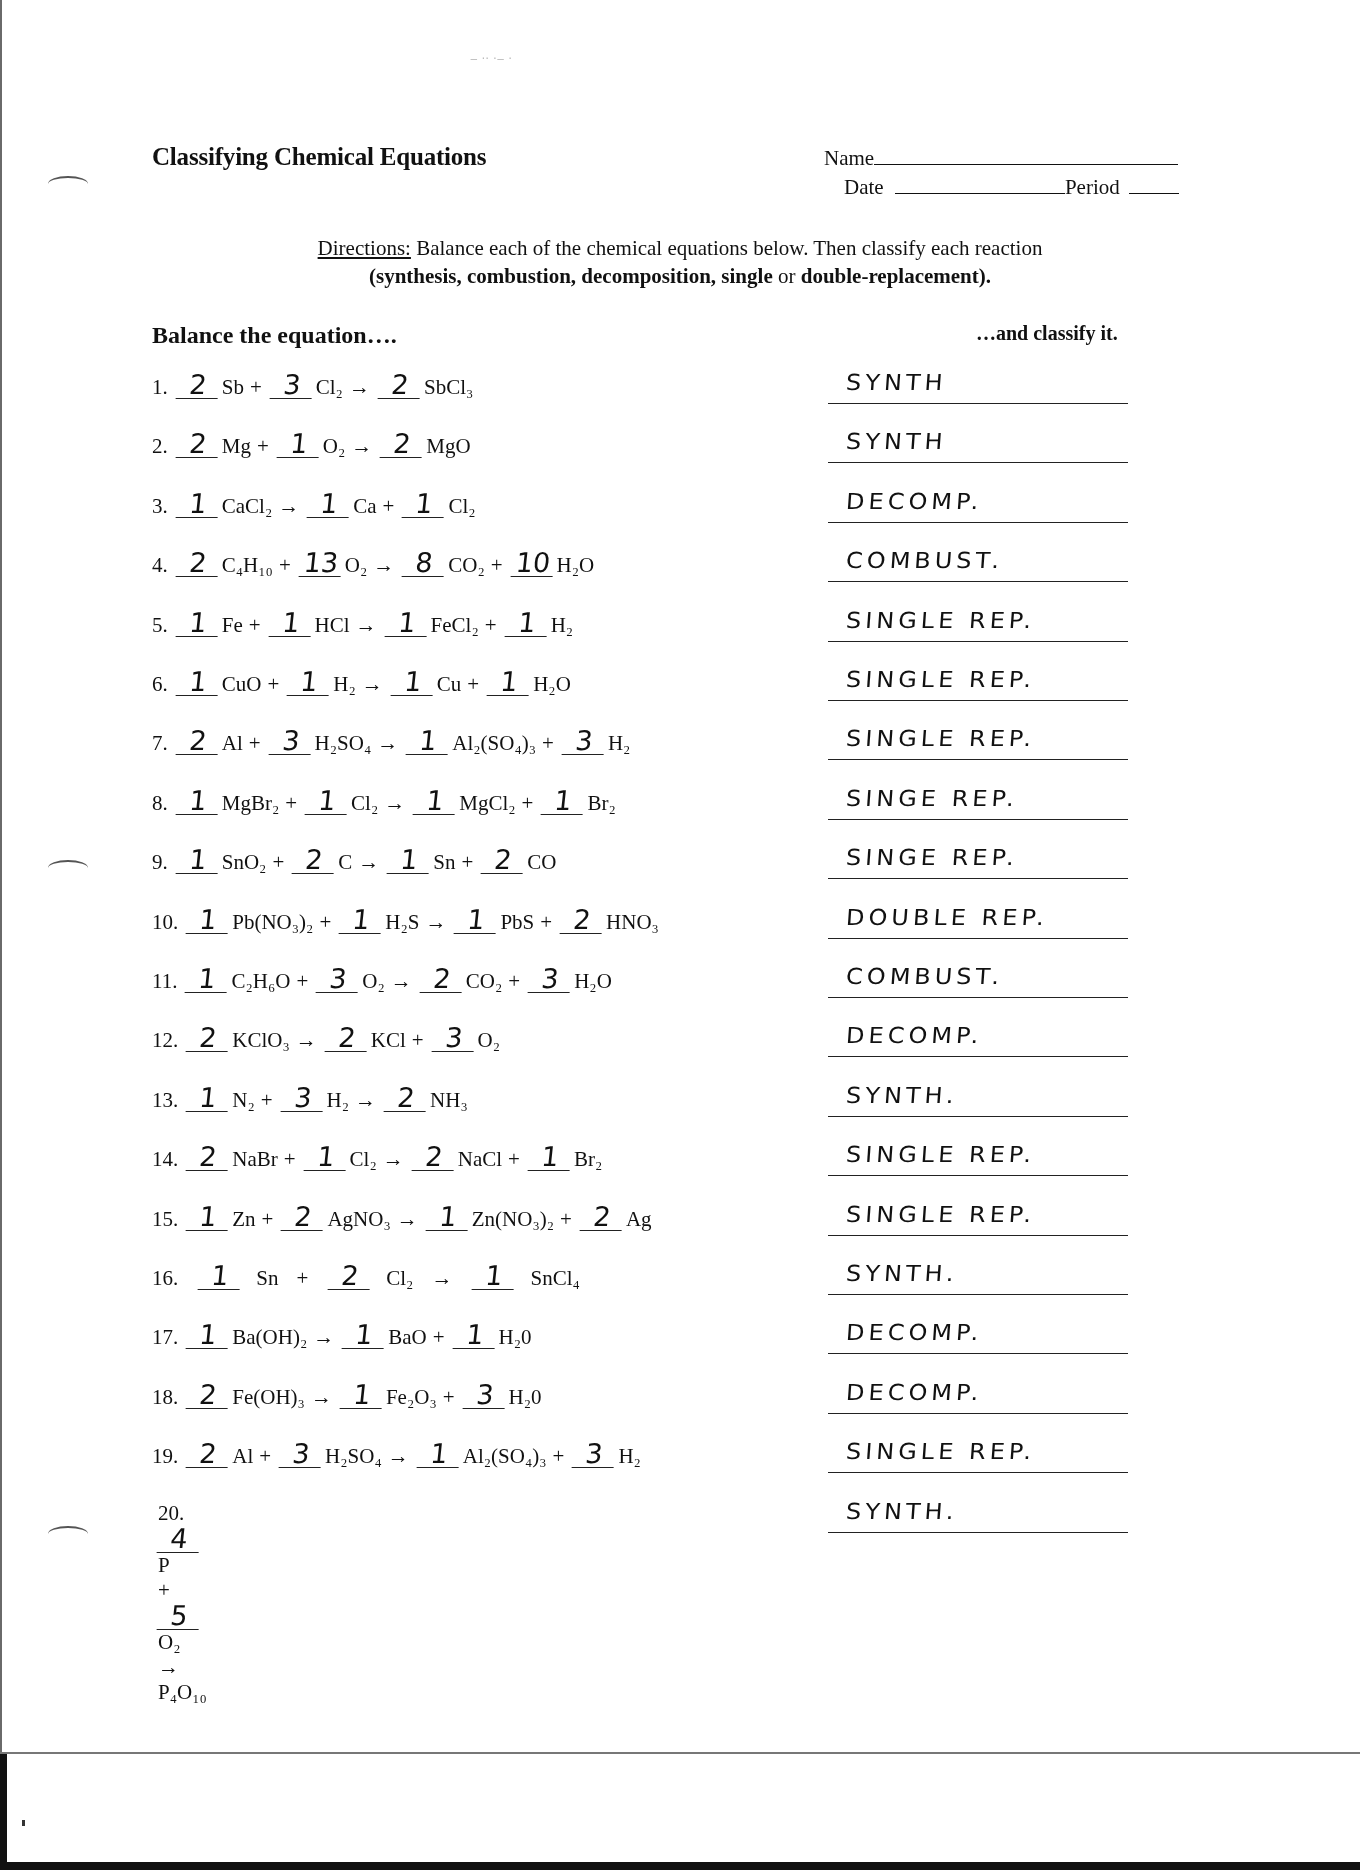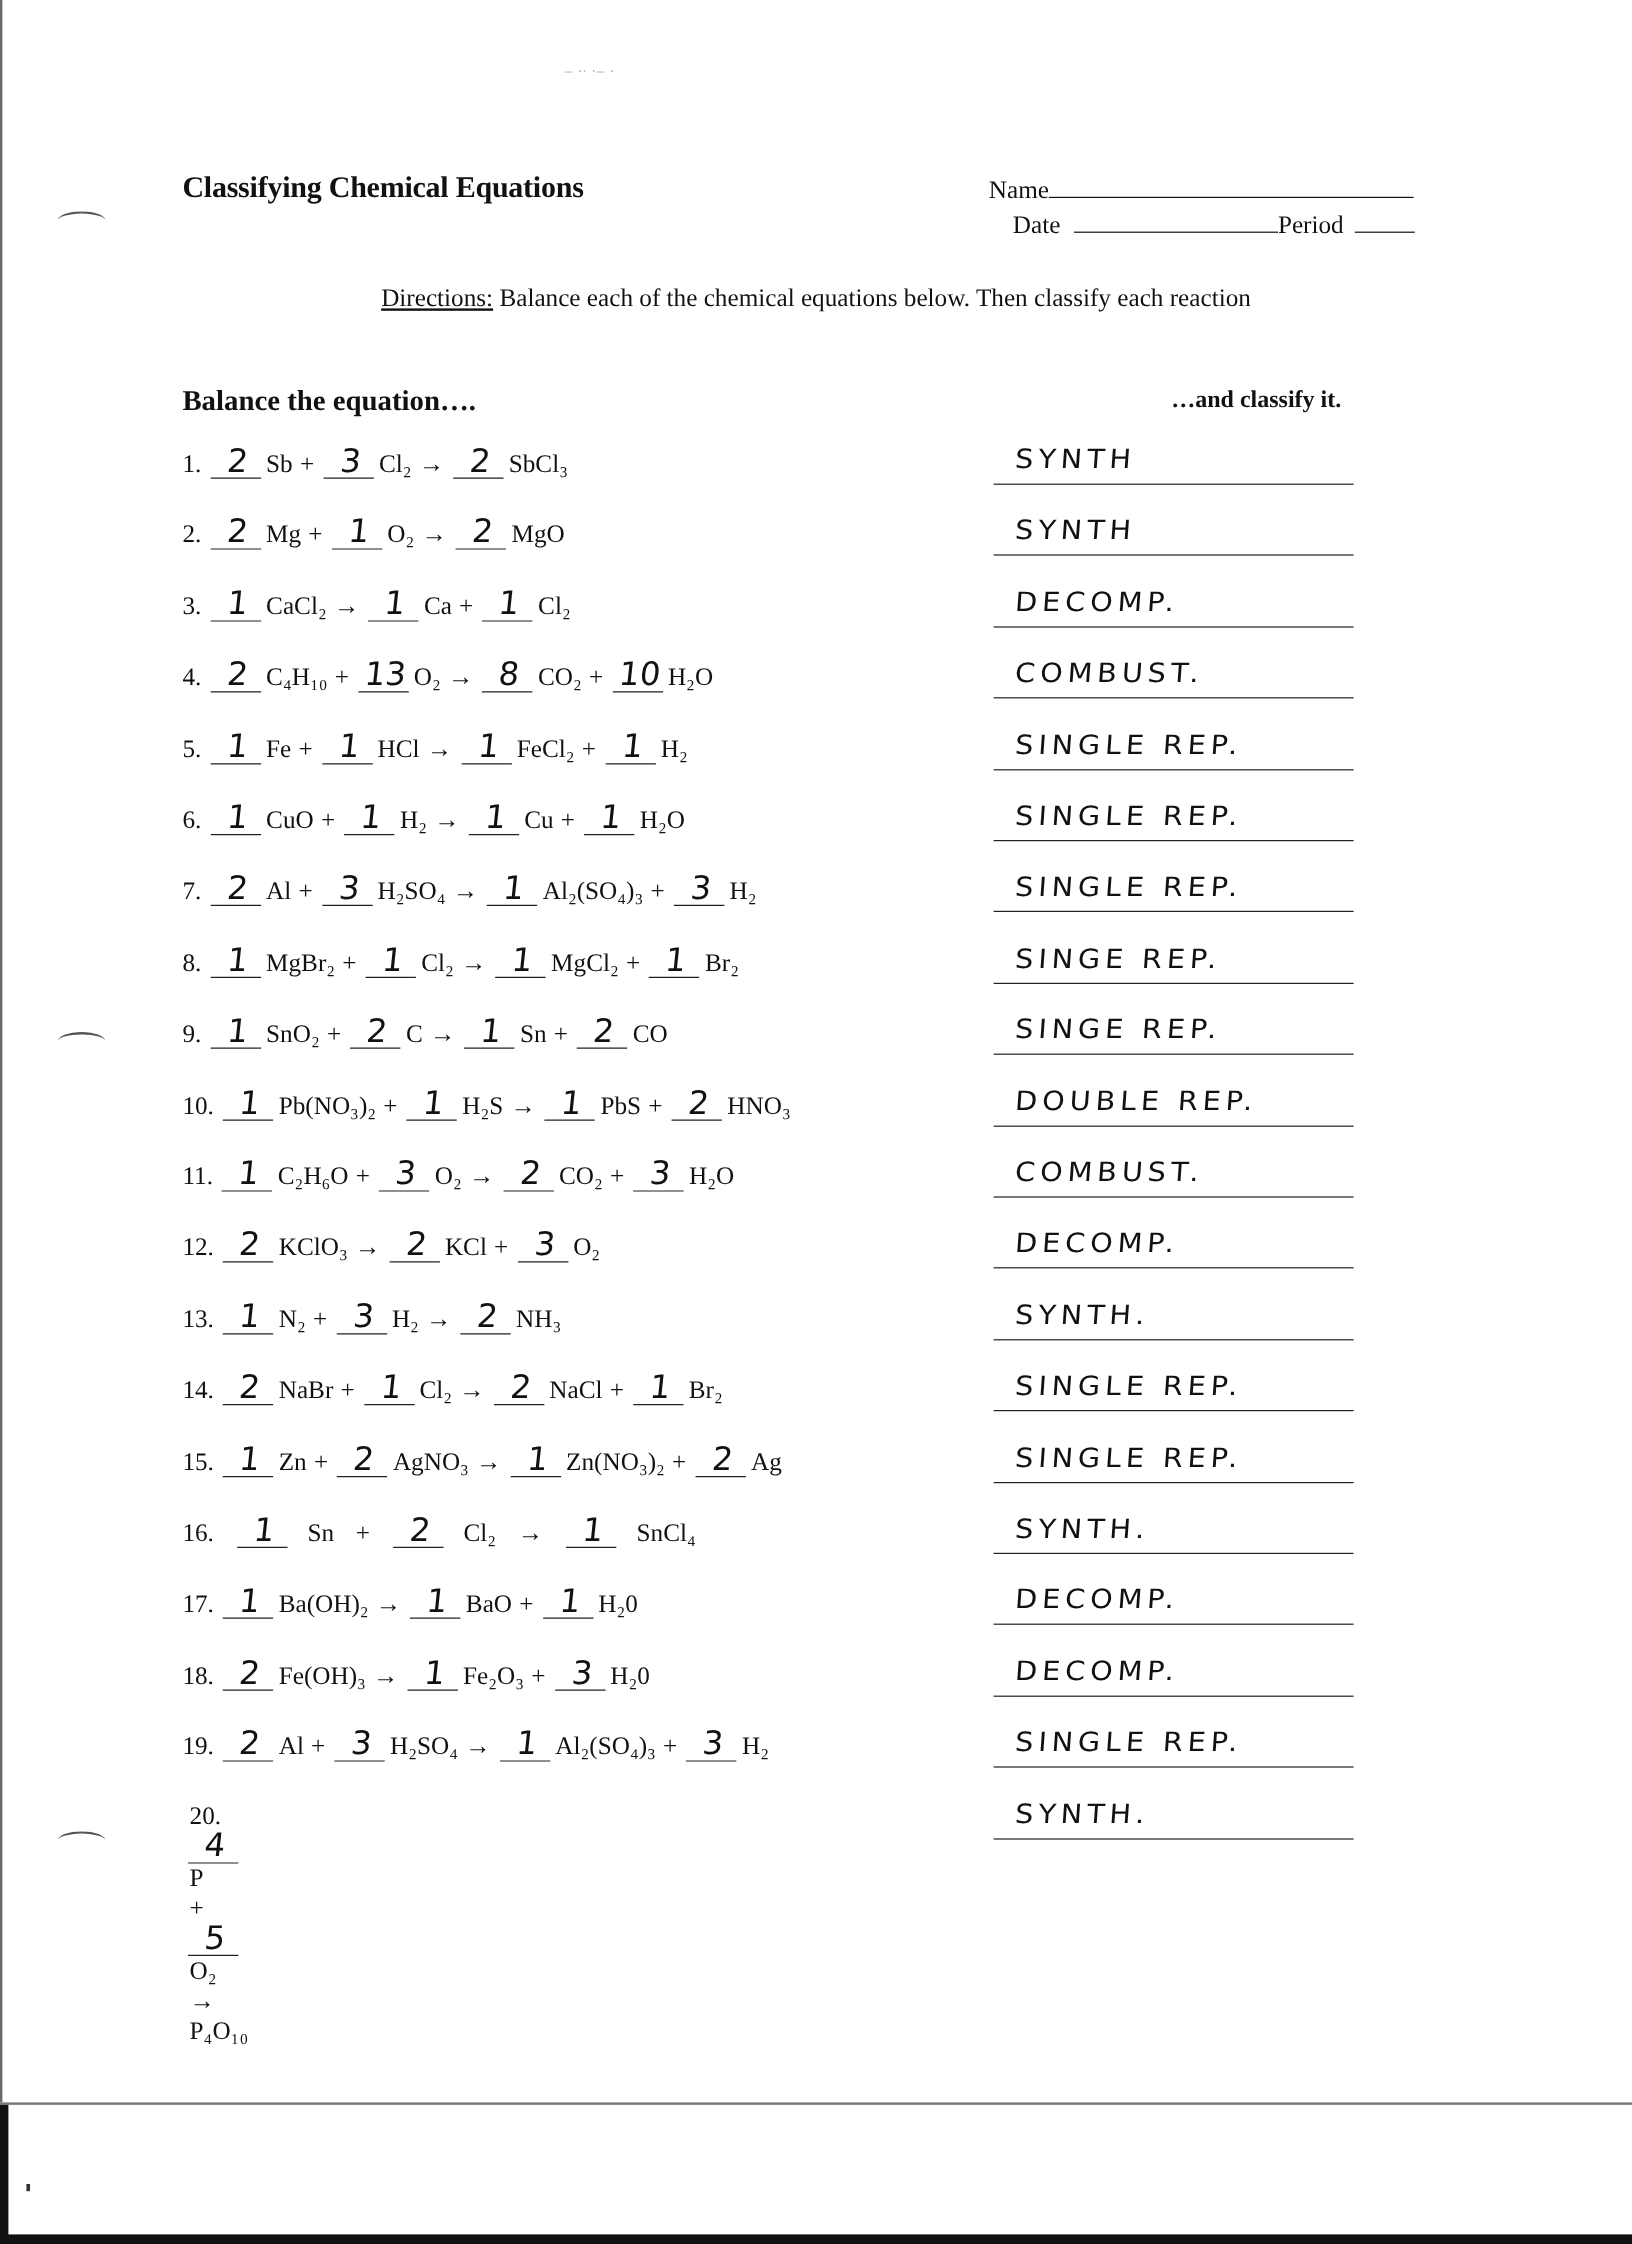--- a/index.html
+++ b/index.html
@@ -56,20 +56,23 @@
 <div class="meta" style="top:175px;margin-left:20px;">
   <span>Date</span>
   <span class="blank" style="width:170px; margin-left:6px;"></span><span>Period</span>
   <span class="blank" style="width:50px; margin-left:4px;"></span>
 </div>
 
 <div class="directions">
   <div>
     <span class="lbl">Directions:</span><span> Balance each of the chemical equations below. Then classify each reaction</span>
   </div>
+  <div style="font-weight:bold;">
+    <span>(</span><b>synthesis</b><span>, </span><b>combustion</b><span>, </span><b>decomposition</b><span>, </span><b>single</b><span style="font-weight:normal;"> or </span><b>double-replacement</b><span>).</span>
+  </div>
 </div>
 
 <div class="col-head-left">Balance the equation….</div>
 <div class="col-head-right">…and classify it.</div>
 
 <div id="equations">
     <div class="row" style="top: 372px;">
       <span class="num">1.</span>
       <span class="blank-coef">2</span>
       <span class="term">Sb</span>

